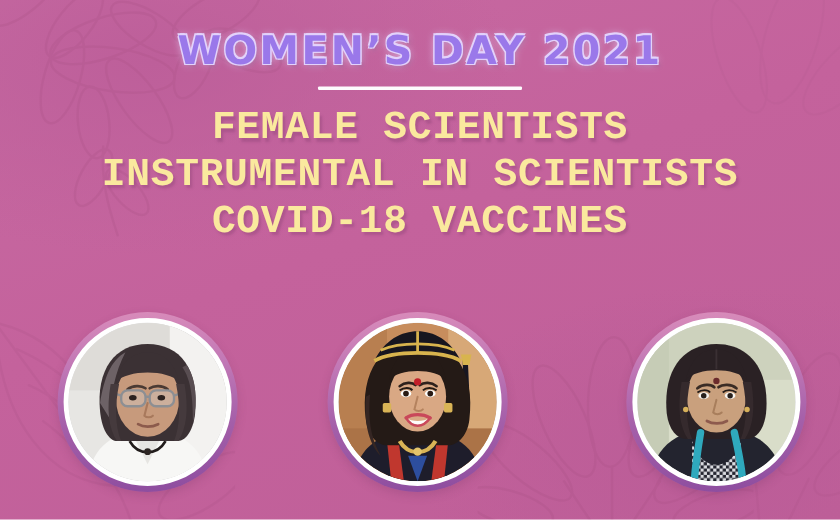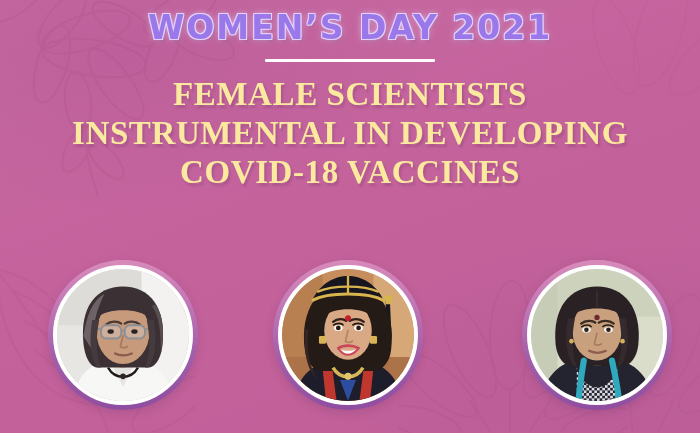--- a/index.html
+++ b/index.html
@@ -49,21 +49,21 @@
   
   .header {
     position: absolute;
     top: 0; left: 0; right: 0;
     text-align: center;
     z-index: 4;
   }
 
   .eyebrow {
     margin: 0;
-    padding-top: 10px;
+    padding-top: 24px;
     font-size: 33px;
     line-height: 1.08;
     font-weight: 700;
     letter-spacing: 2.0px;
     color: #9a78ea;
     font-family: "DejaVu Sans", sans-serif;
     text-shadow:
       -1px -1px 0 #e3d2fb,
        1px -1px 0 #e3d2fb,
       -1px  1px 0 #e3d2fb,
@@ -85,21 +85,21 @@
     border-radius: 1px;
   }
 
   .headline {
     margin: 13px 0 0 0;
     font-size: 33px;
     line-height: 1.18;
     font-weight: 700;
     letter-spacing: 0.6px;
     color: #fae99e;
-    font-family: Liberation Serif, serif;
+    font-family: Liberation Mono, monospace;
     text-shadow: 2px 3px 2px rgba(131,62,111,.34);
   }
   .headline .hl-line { display: block; white-space: nowrap; }
 
   
   .portraits {
     position: absolute;
     left: 0; right: 0;
     top: 260px;
     height: 152px;
@@ -224,21 +224,21 @@
   <div class="header">
 
     <h2 class="eyebrow">WOMEN’S DAY 2021</h2>
 
     <div class="divider-wrap">
       <span class="divider"></span>
     </div>
 
     <h1 class="headline">
       <span class="hl-line">FEMALE SCIENTISTS</span>
-      <span class="hl-line">INSTRUMENTAL IN DEVELOPING</span>
+      <span class="hl-line">INSTRUMENTAL IN SCIENTISTS</span>
       <span class="hl-line">COVID-18 VACCINES</span>
     </h1>
   </div>
 
   <div class="portraits">
 
     <div class="portrait p1">
       <div class="portrait-inner">
         <div class="portrait-photo">
           <svg viewBox="0 0 150 150" preserveAspectRatio="xMidYMid slice" aria-hidden="true">

